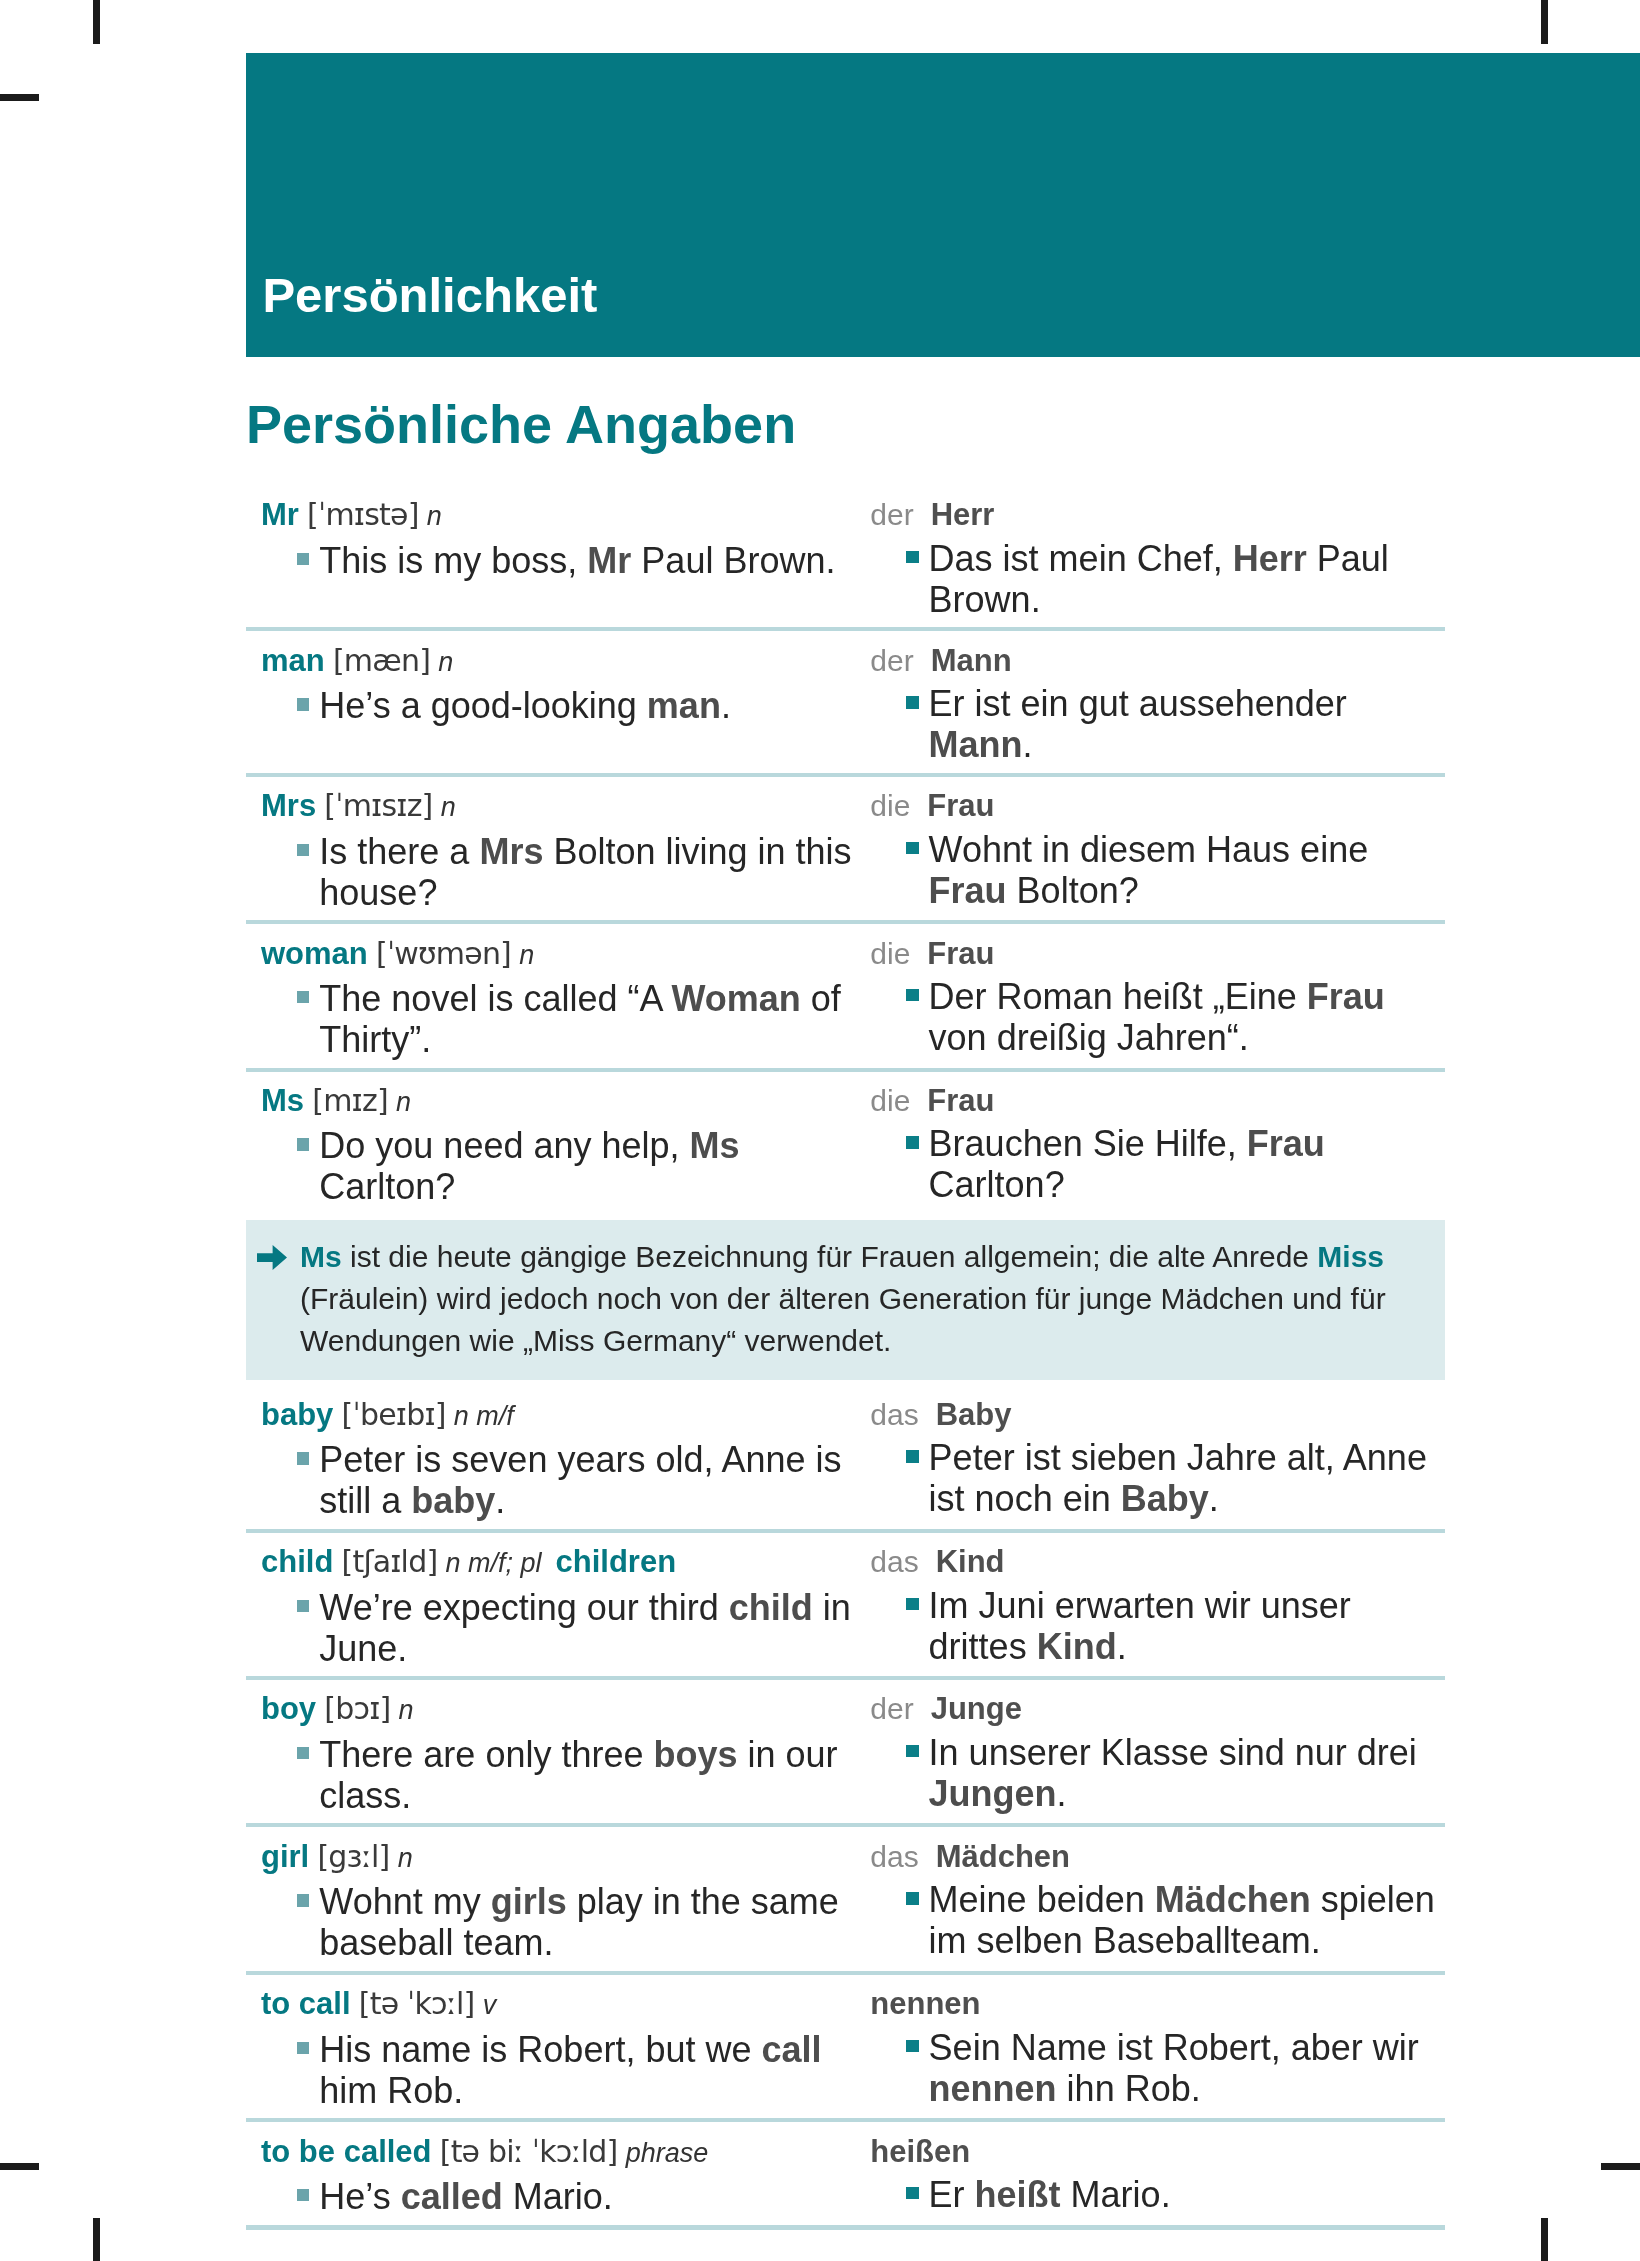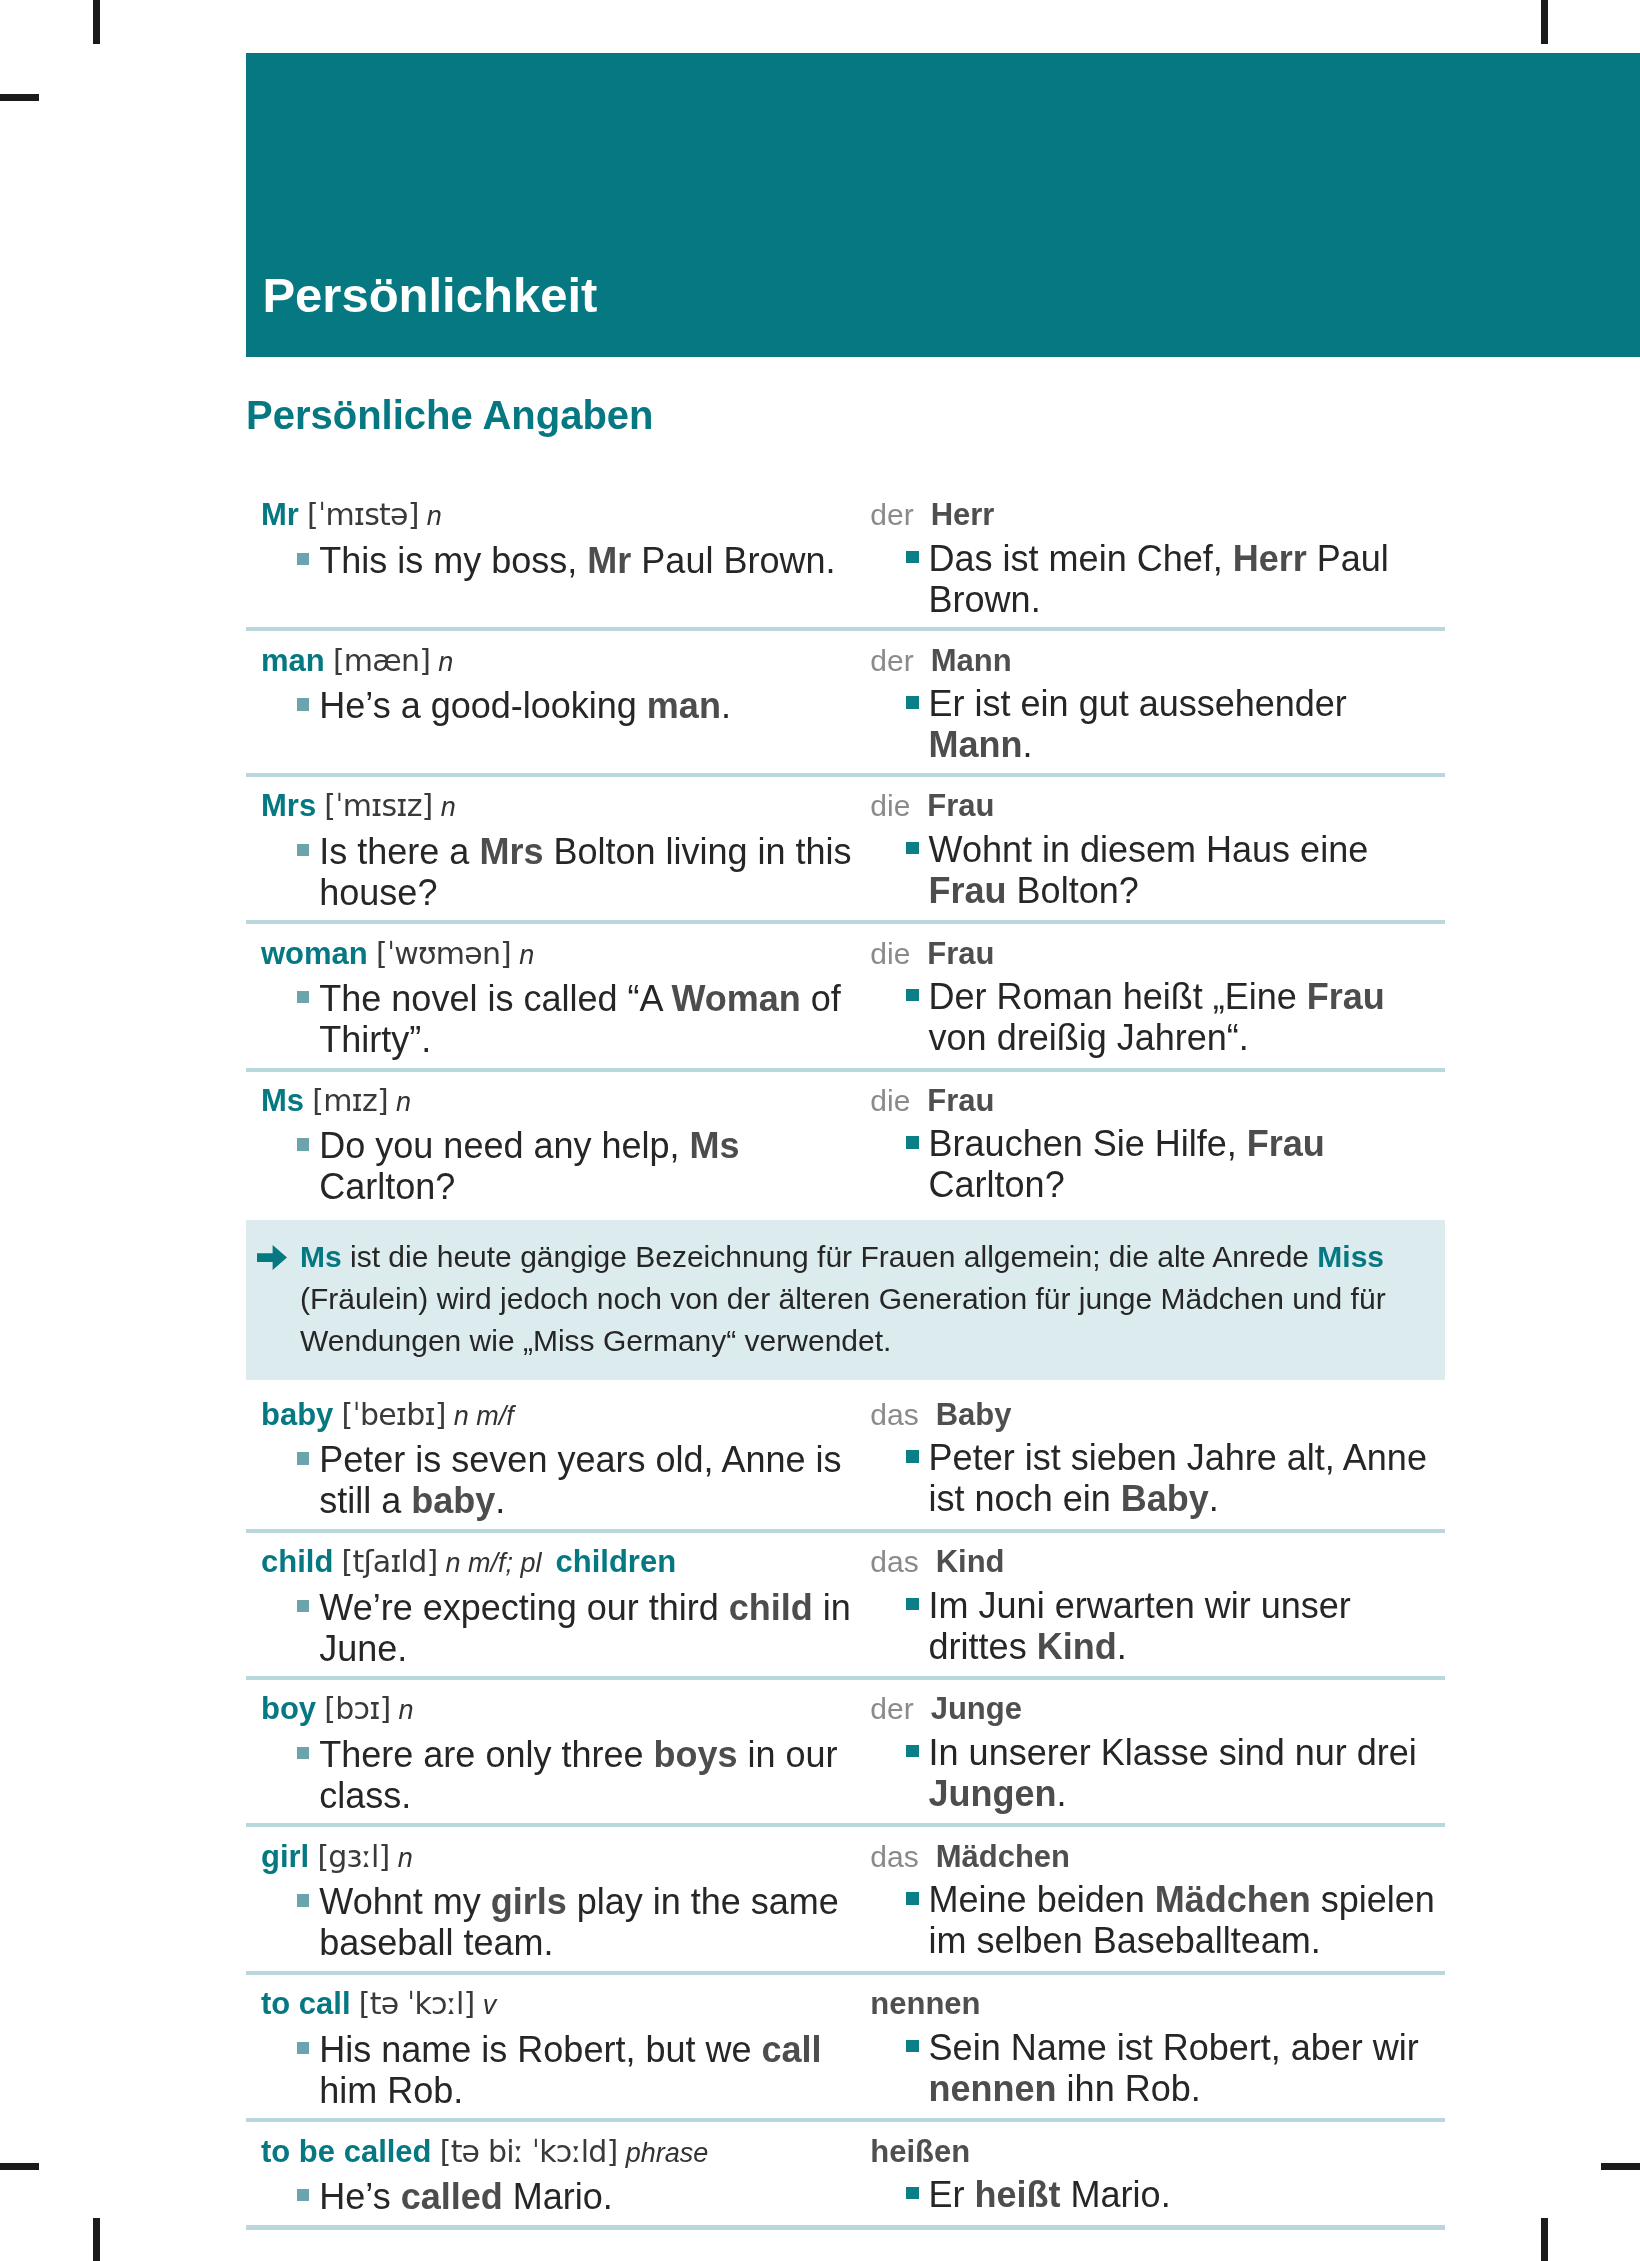--- a/index.html
+++ b/index.html
@@ -23,21 +23,21 @@
   .chapter-header{
     position:absolute;left:246px;top:53px;width:1506px;height:304px;
     background:var(--accent);display:flex;align-items:flex-end;
     box-sizing:border-box;padding:0 0 34px 16.4px;
   }
   .chapter-header h1{
     margin:0;color:#ffffff;font-size:49px;font-weight:bold;letter-spacing:0;
   }
   .section-title{
     position:absolute;left:246px;top:393px;margin:0;
-    color:var(--accent);font-size:40px;font-weight:bold;
+    color:var(--accent);font-size:54px;font-weight:bold;
   }
 
   
   .content{position:absolute;left:246px;top:486px;width:1199px;}
   .row{box-sizing:border-box;}
   .row.entry{
     display:grid;grid-template-columns:612px 1fr;column-gap:12.3px;
     padding:7.4px 0 7.4px;border-bottom:4.1px solid var(--rule);
   }
   .row.rule-none{border-bottom:none;}

